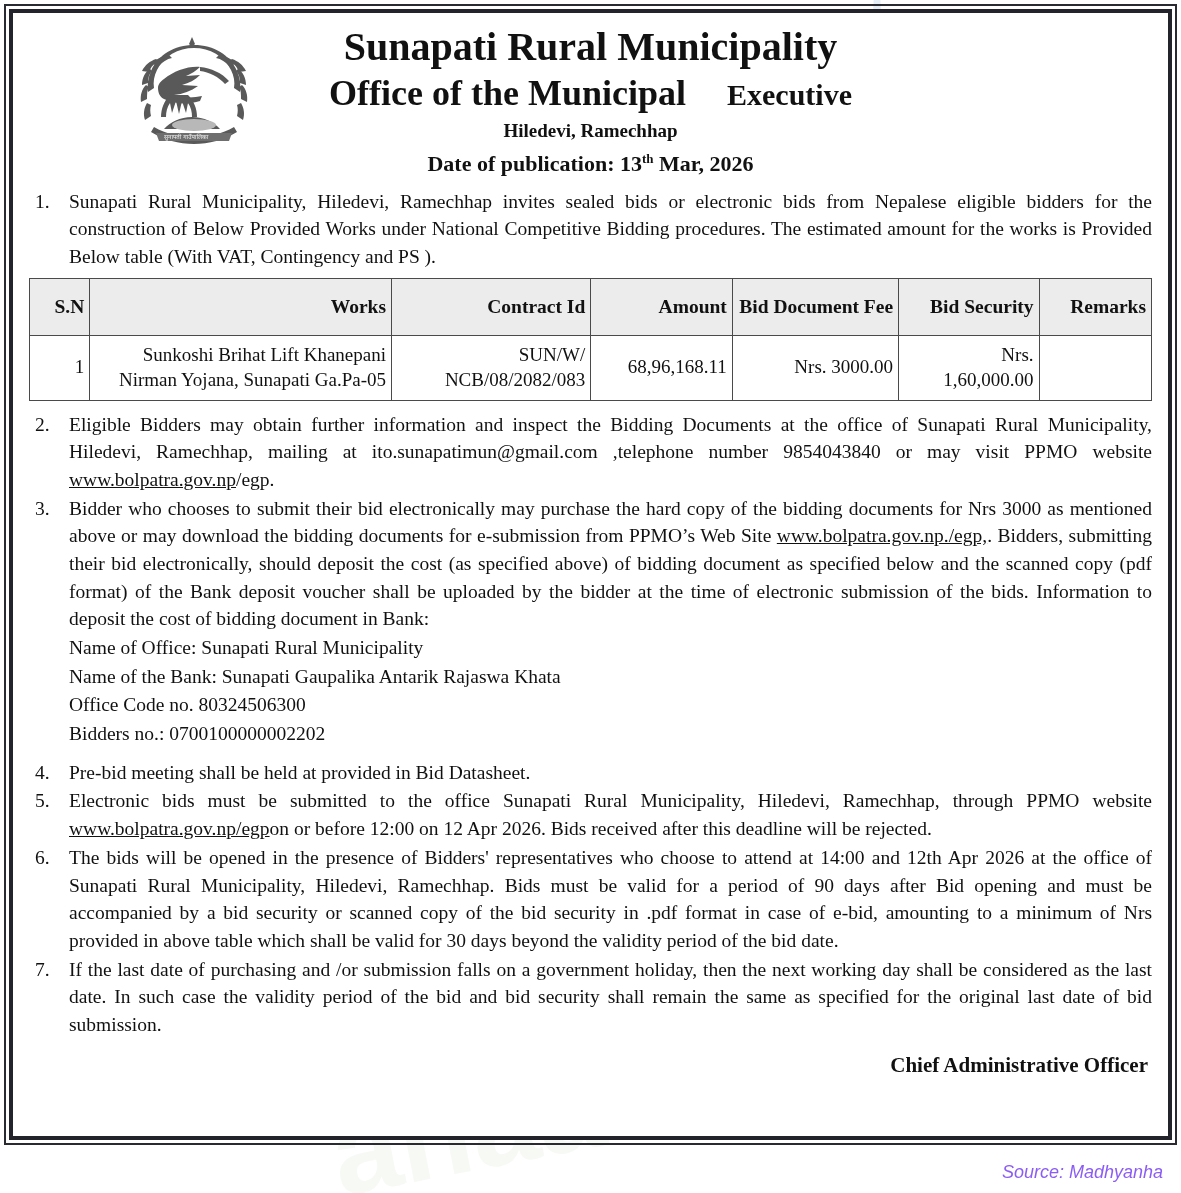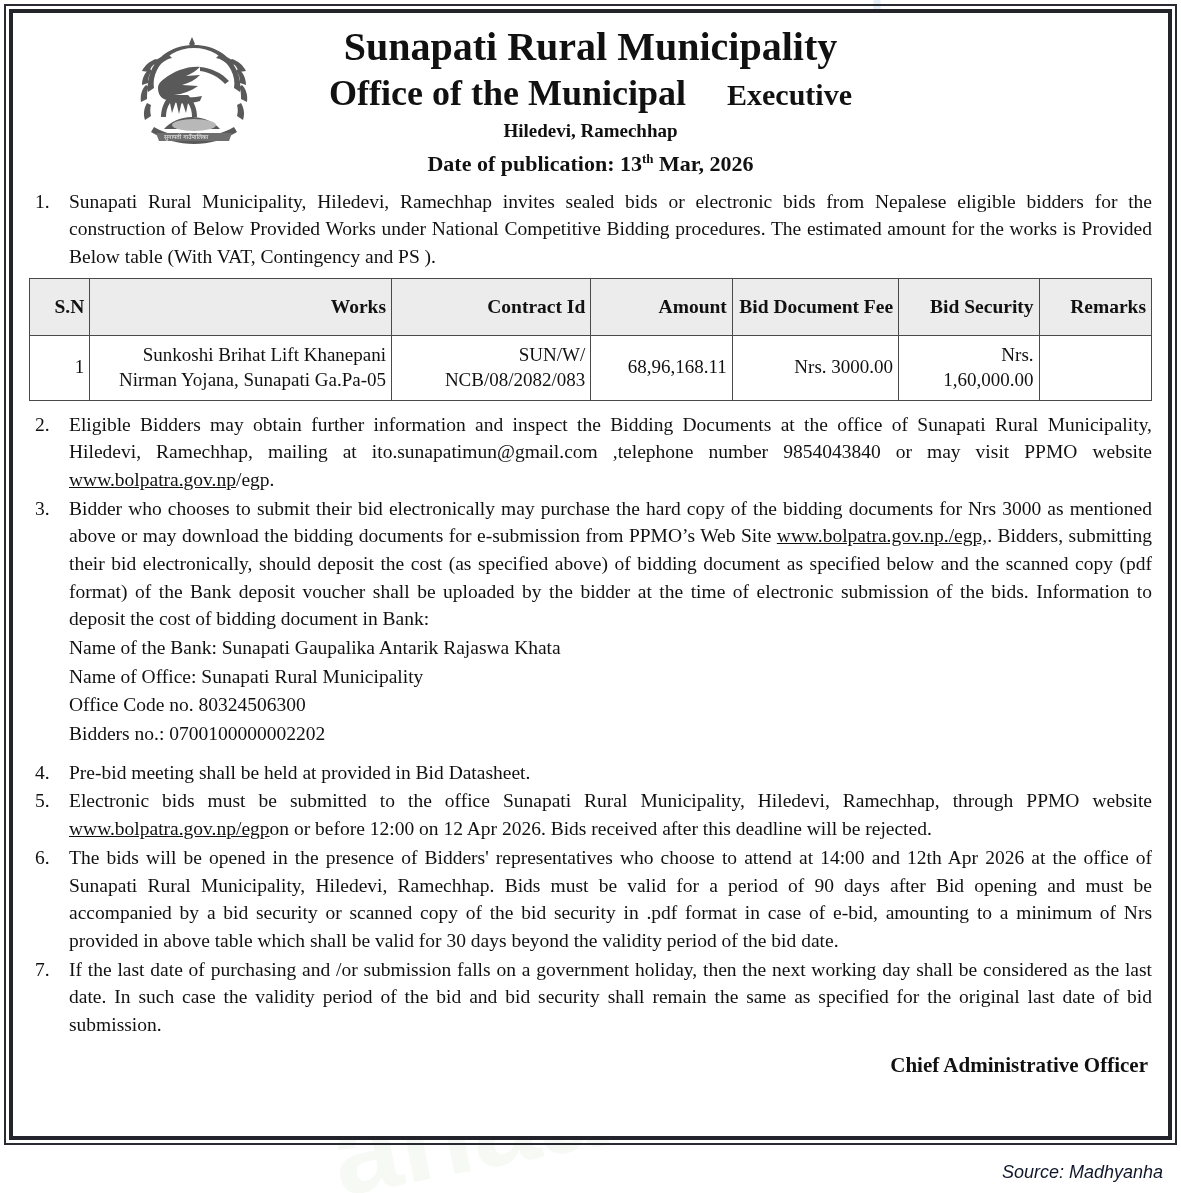--- a/index.html
+++ b/index.html
@@ -159,21 +159,21 @@
     font-size:21px;
     margin-top:14px;
     padding-right:4px;
   }
   .source{
     position:absolute;
     right:18px;bottom:10px;
     font-family:"Liberation Sans", sans-serif;
     font-style:italic;
     font-size:18px;
-    color:#0f172a;
+    color:#8b5cf6;
   }
 </style>
 </head>
 <body>
 
 <div class="page">
 
   <div class="watermark">
     <div class="wm-stripe" style="left:860px;top:0px;width:34px;height:330px;clip-path:polygon(40% 0,60% 0,100% 100%,0 100%);"></div>
     <div class="wm-stripe" style="left:880px;top:300px;width:60px;height:420px;opacity:.55;clip-path:polygon(30% 0,70% 0,100% 100%,0 100%);"></div>
@@ -275,22 +275,22 @@
         <span class="num">2.</span>
         <span class="just"><span>Eligible Bidders may obtain further information and inspect the Bidding Documents at the office of Sunapati Rural Municipality, Hiledevi, Ramechhap, mailing at ito.sunapatimun@gmail.com ,telephone number  9854043840  or may visit PPMO website </span><u class="link">www.bolpatra.gov.np</u><span>/egp.</span></span>
       </li>
       <li>
         <span class="num">3.</span>
         <span class="just"><span>Bidder who chooses to submit their bid electronically may purchase the hard copy of the bidding documents for Nrs 3000 as mentioned above or may download the bidding documents for e-submission from PPMO’s Web Site </span><u class="link">www.bolpatra.gov.np./egp,</u><span>. Bidders, submitting their bid electronically, should deposit the cost (as specified above) of bidding document as specified below and the scanned copy (pdf format) of the Bank deposit voucher shall be uploaded by the bidder at the time of electronic submission of the bids. Information to deposit the cost of bidding document in Bank:</span></span>
       </li>
     </ol>
 
     <div class="bank-lines">
+      <div>Name of Office: Sunapati Rural Municipality</div>
       <div>Name of the Bank: Sunapati Gaupalika Antarik Rajaswa Khata</div>
-      <div>Name of Office: Sunapati Rural Municipality</div>
       <div>Office Code no. 80324506300</div>
       <div>Bidders no.: 0700100000002202</div>
     </div>
 
     <ol class="main-list">
       <li>
         <span class="num">4.</span>
         <span>Pre-bid meeting shall be held at provided in Bid Datasheet.</span>
       </li>
       <li>

